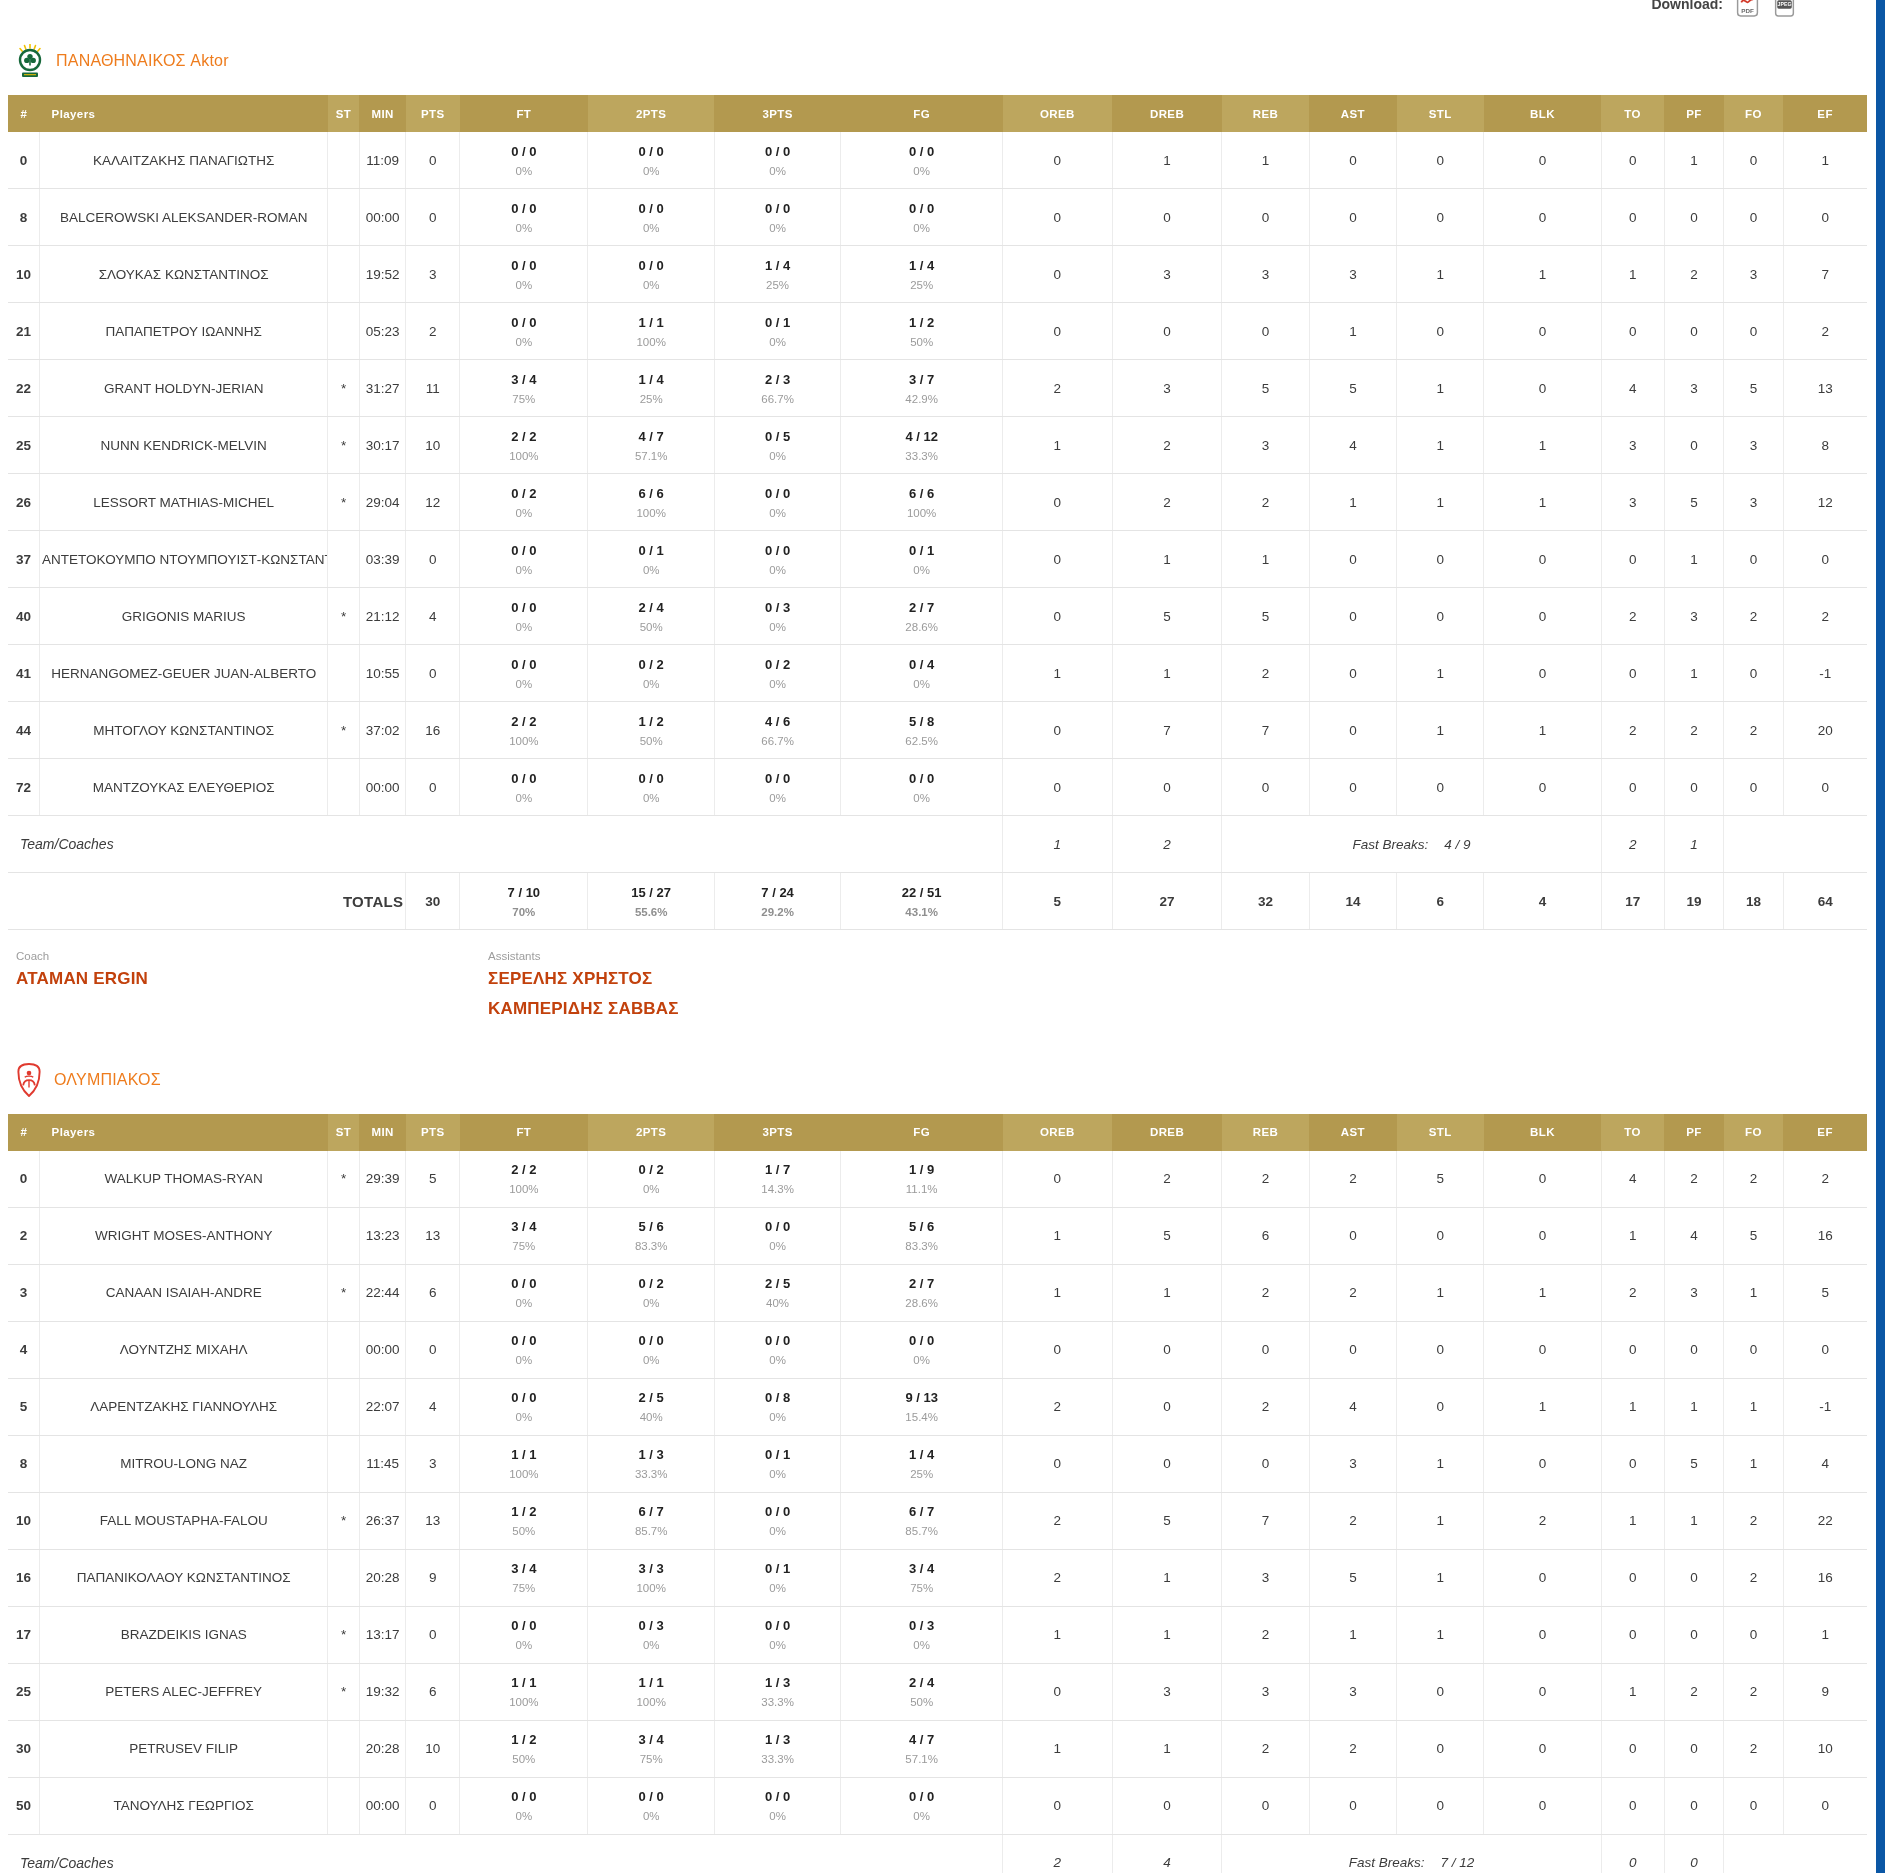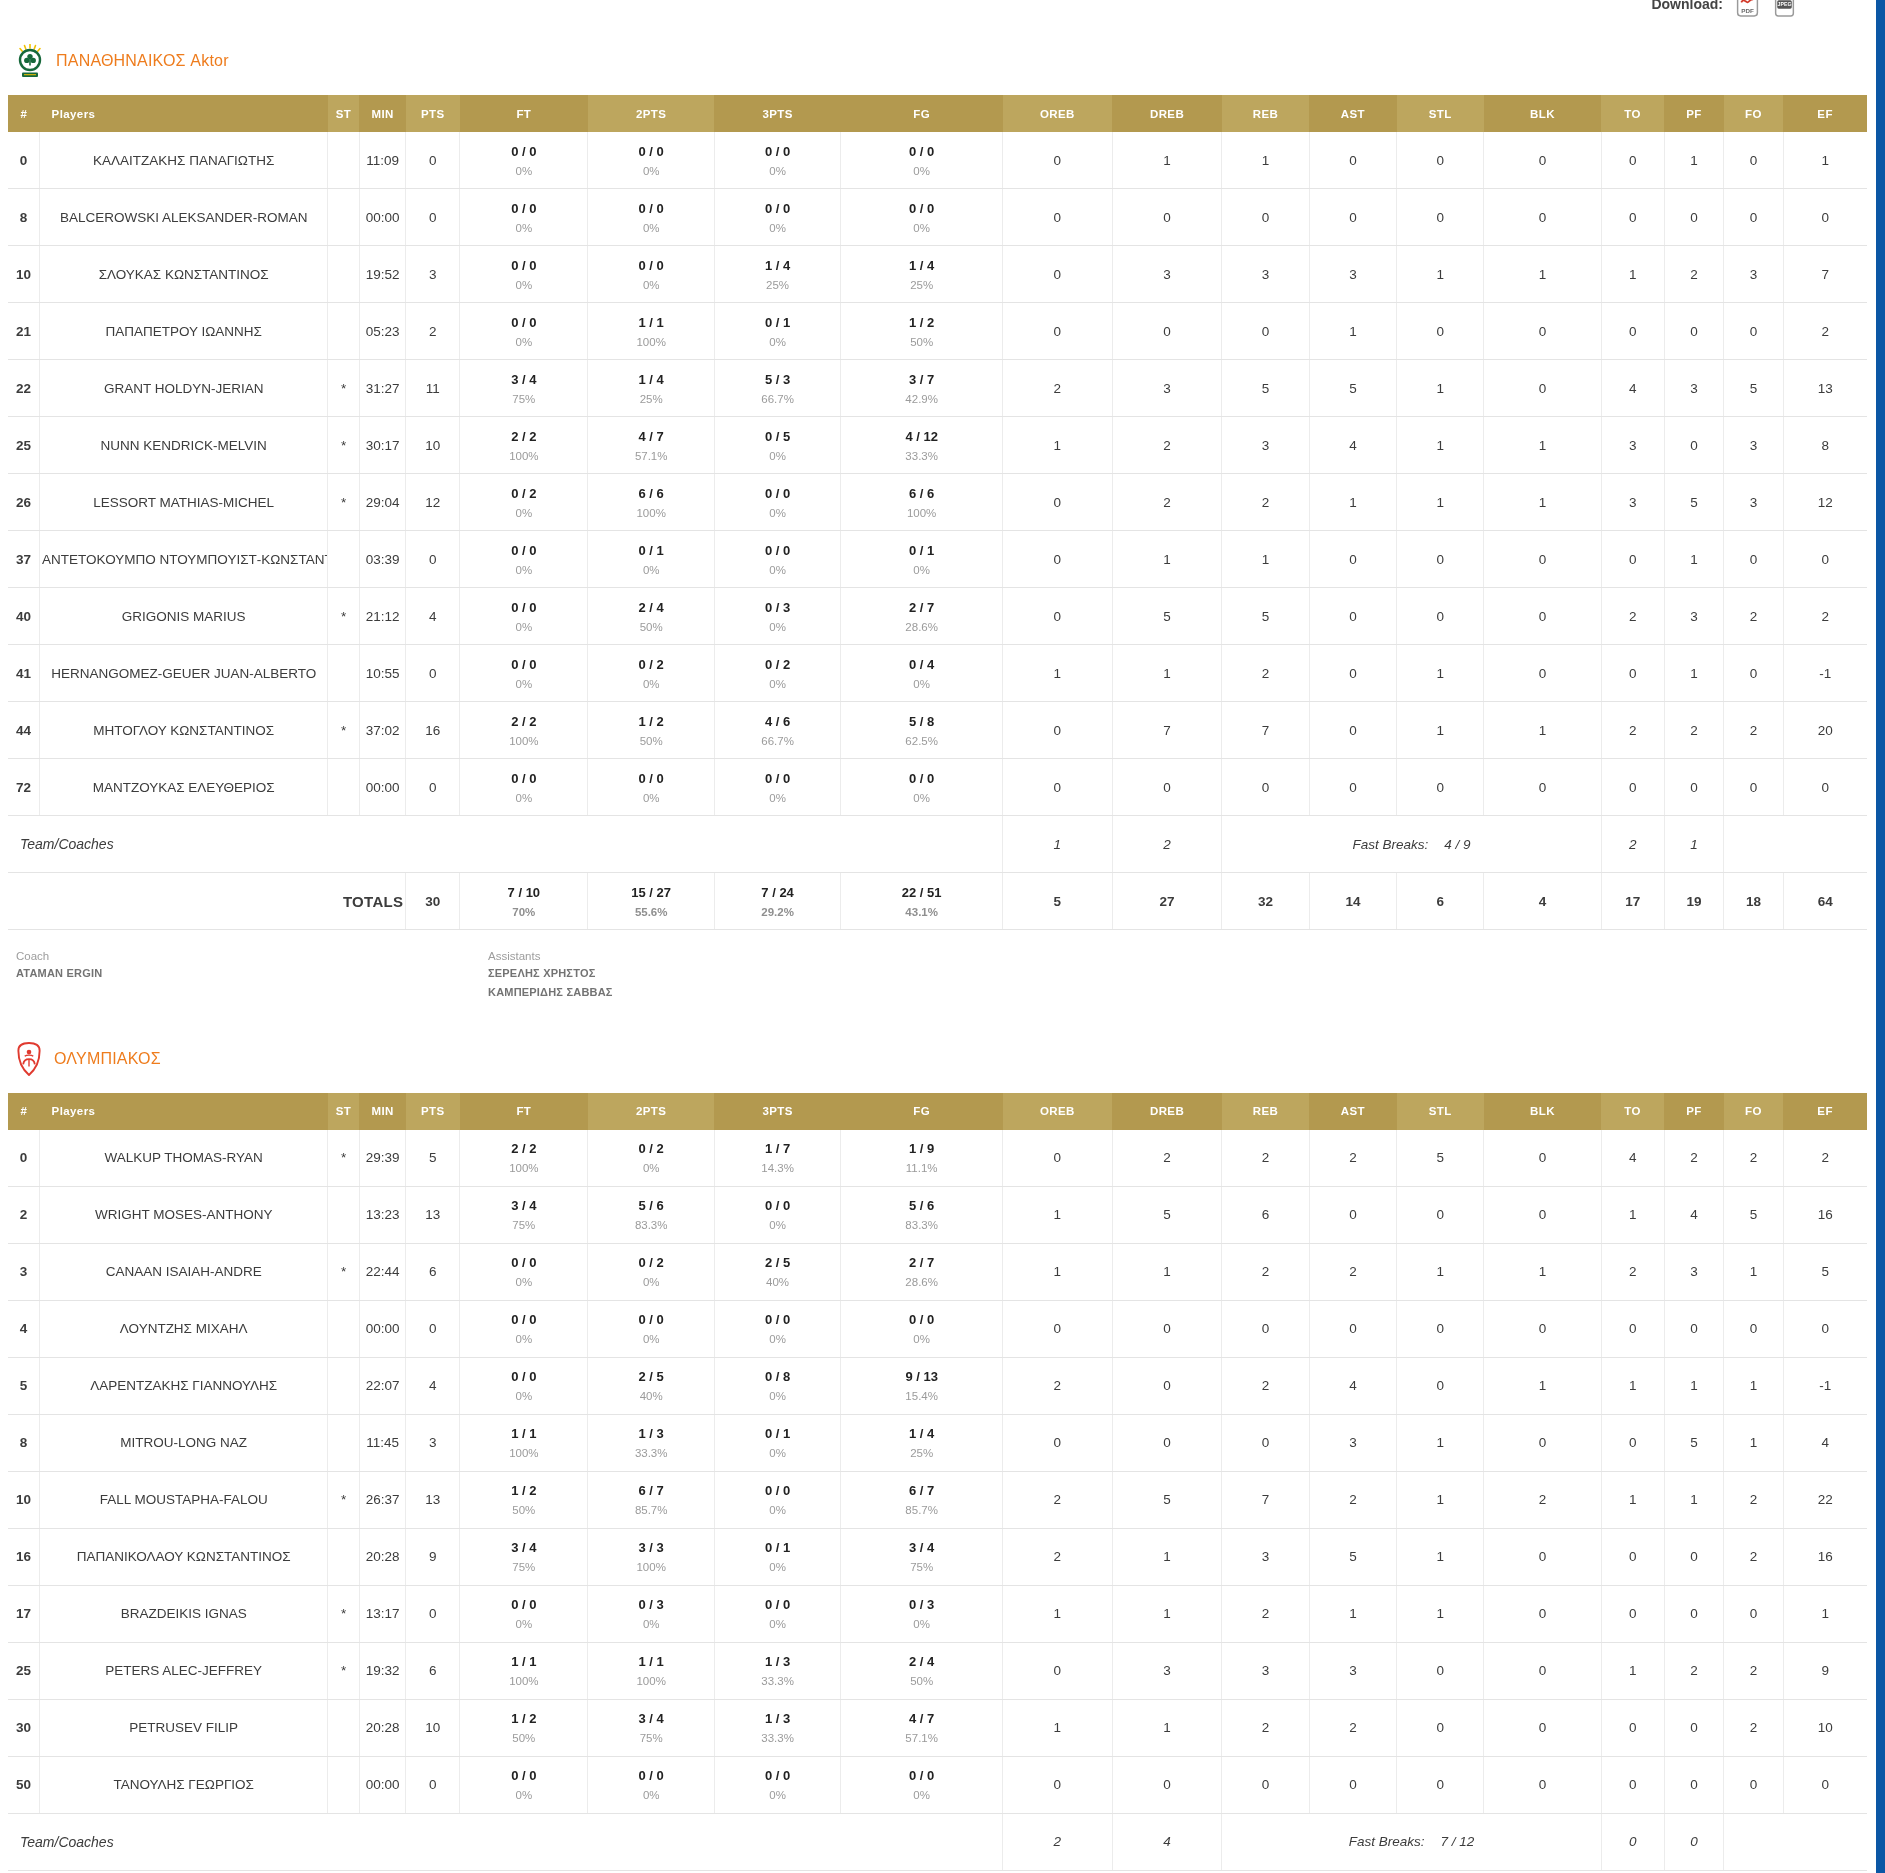--- a/index.html
+++ b/index.html
@@ -45,21 +45,21 @@
   tr.teamrow td.tc-label{text-align:left;padding-left:12px;font-size:14px;}
   .fb-label{margin-right:16px;}
   tr.totalsrow td{font-weight:bold;height:64px;border-bottom:2px solid #cfcfcf;color:#222;}
   tr.totalsrow td.totals-label{text-align:right;padding-left:12px;font-size:15px;letter-spacing:.3px;}
   tr.totalsrow .pct{font-weight:bold;color:#8f8f8f;}
 
   
   .coach-block{display:flex;margin:20px 0 10px 8px;}
   .coach-col{width:472px;}
   .small-label{color:#9d9d9d;font-size:11.5px;margin-bottom:2px;}
-  .coach-name{font-weight:bold;font-size:11px;color:#737373;line-height:1.75;letter-spacing:.2px;}
+  .coach-name{font-weight:bold;font-size:17px;color:#c2410c;line-height:1.75;letter-spacing:.2px;}
 
   .team-section.second{margin-top:38px;}
 </style>
 </head>
 <body>
 
 <div class="wrap">
 
   <div class="download-bar">
     <span class="download-label">Download:</span>
@@ -288,21 +288,21 @@
             <td class="pts">11</td>
             <td class="split">
               <div class="frac">3 / 4</div>
               <div class="pct">75%</div>
             </td>
             <td class="split">
               <div class="frac">1 / 4</div>
               <div class="pct">25%</div>
             </td>
             <td class="split">
-              <div class="frac">5 / 3</div>
+              <div class="frac">2 / 3</div>
               <div class="pct">66.7%</div>
             </td>
             <td class="split">
               <div class="frac">3 / 7</div>
               <div class="pct">42.9%</div>
             </td>
             <td class="stat">2</td>
             <td class="stat">3</td>
             <td class="stat">5</td>
             <td class="stat">5</td>

